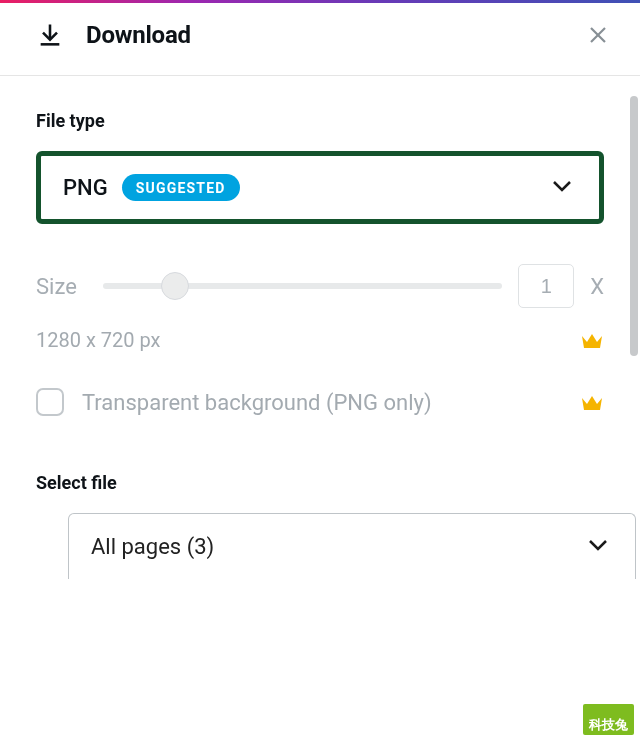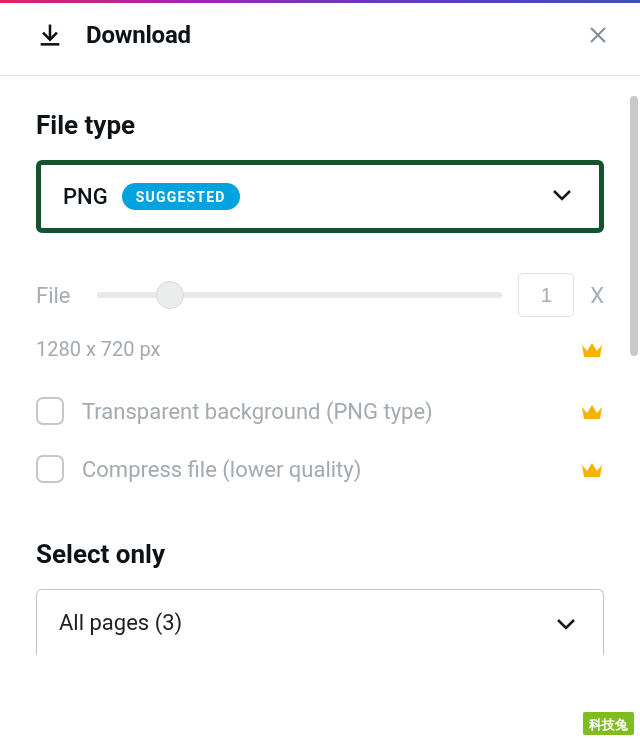--- a/index.html
+++ b/index.html
@@ -52,21 +52,21 @@
     .close-btn svg {
       stroke: #878f95;
       stroke-width: 2.2;
     }
     .body {
       padding: 34px 36px 0 36px;
       flex: 1;
       position: relative;
     }
     .section-label {
-      font-size: 26px;
+      font-size: 18px;
       font-weight: 700;
       color: #0e1318;
       margin-bottom: 20px;
     }
     .select-box {
       width: 100%;
       border: 5px solid #14532d;
       border-radius: 6px;
       padding: 18px 26px 18px 22px;
       display: flex;
@@ -189,24 +189,25 @@
       margin-top: 56px;
     }
     .select-pages-box {
       width: 100%;
       border: 1px solid #bfc4c8;
       border-top-left-radius: 6px;
       border-top-right-radius: 6px;
       border-bottom: none;
       padding: 20px 26px 20px 22px;
       display: flex;
-      align-items: flex-end;
+      align-items: center;
       cursor: pointer;
       background: #fff;
       margin-top: 18px;
+      margin-left: 32px;
     }
     .pages-value {
       font-size: 22px;
       color: #222;
     }
     .scrollbar-stub {
       position: absolute;
       right: 2px;
       top: 96px;
       width: 8px;
@@ -215,21 +216,21 @@
       border-radius: 5px;
     }
     .watermark {
       position: absolute;
       right: 6px;
       bottom: 4px;
       background: #7ebc1f;
       color: #fff;
       font-size: 13px;
       font-weight: 700;
-      padding: 4px 6px 1px 6px;
+      padding: 12px 6px 1px 6px;
       border-radius: 2px;
     }
   </style>
 </head>
 <body>
 
 <div class="gradient-bar"></div>
 <div class="panel">
   <div class="header">
     <span class="download-icon">
@@ -254,60 +255,51 @@
       <span class="select-value">PNG</span>
       <span class="badge">SUGGESTED</span>
       <span class="chevron">
         <svg width="22" height="14" viewBox="0 0 22 14">
           <path d="M3 3 L11 11 L19 3"></path>
         </svg>
       </span>
     </div>
 
     <div class="size-row">
-      <span class="size-label">File</span>
+      <span class="size-label">Size</span>
       <div class="slider-wrap">
         <div class="slider-track"></div>
         <div class="slider-thumb"></div>
       </div>
       <input class="size-input" value="1" style="">
       <span class="size-unit">X</span>
     </div>
 
     <div class="dims-row">
       <span class="dims">1280 x 720 px</span>
       <span class="crown">
         <svg width="24" height="20" viewBox="0 0 24 20">
           <path d="M2 6 L7 12 L12 4 L17 12 L22 6 L20 18 L4 18 Z" fill="#f5b400"></path>
         </svg>
       </span>
     </div>
 
     <div class="check-row">
       <span class="checkbox"></span>
-      <span class="check-label">Transparent background (PNG type)</span>
+      <span class="check-label">Transparent background (PNG only)</span>
       <span class="crown" style="margin-left:auto">
         <svg width="24" height="20" viewBox="0 0 24 20">
           <path d="M2 6 L7 12 L12 4 L17 12 L22 6 L20 18 L4 18 Z" fill="#f5b400"></path>
         </svg>
       </span>
     </div>
 
-    <div class="check-row second">
-      <span class="checkbox"></span>
-      <span class="check-label">Compress file (lower quality)</span>
-      <span class="crown" style="margin-left:auto">
-        <svg width="24" height="20" viewBox="0 0 24 20">
-          <path d="M2 6 L7 12 L12 4 L17 12 L22 6 L20 18 L4 18 Z" fill="#f5b400"></path>
-        </svg>
-      </span>
-    </div>
 
     <div class="section-pages">
-      <div class="section-label">Select only</div>
+      <div class="section-label">Select file</div>
       <div class="select-pages-box">
         <span class="pages-value">All pages (3)</span>
         <span class="chevron" style="margin-left:auto">
           <svg width="22" height="14" viewBox="0 0 22 14">
             <path d="M3 3 L11 11 L19 3"></path>
           </svg>
         </span>
       </div>
     </div>
   </div>

